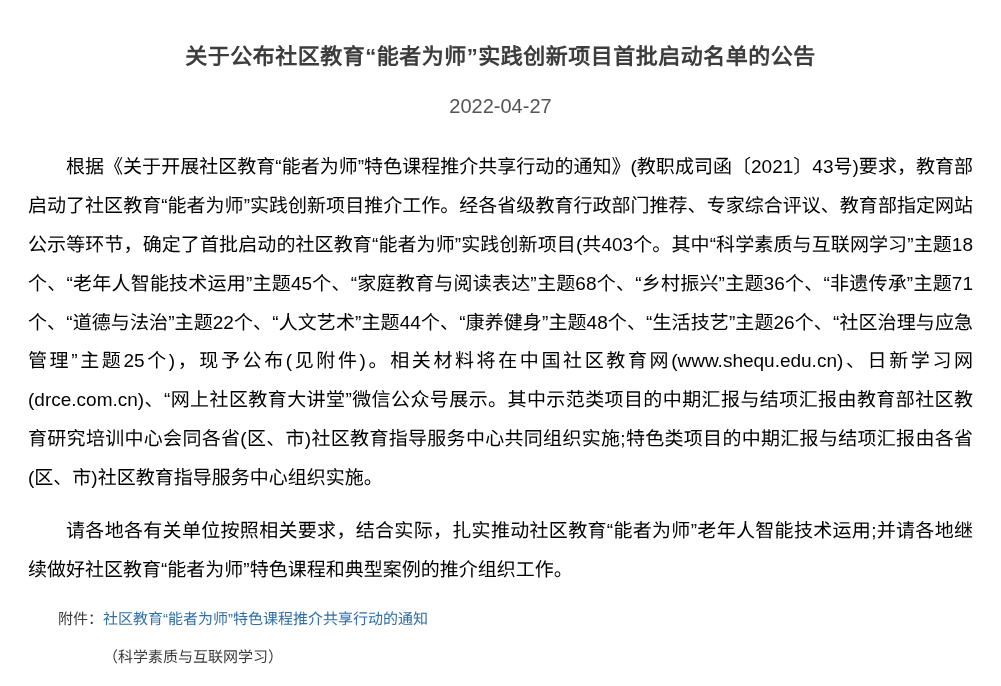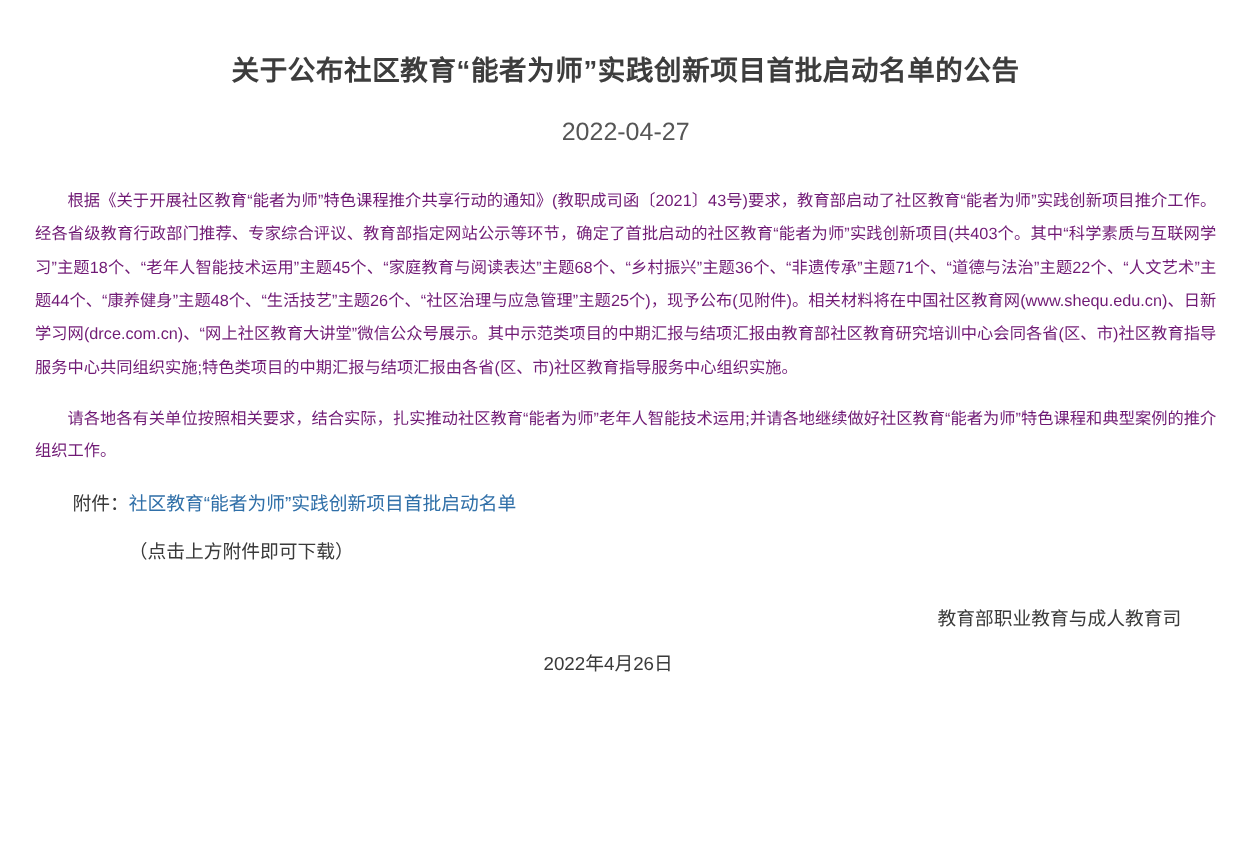--- a/index.html
+++ b/index.html
@@ -35,23 +35,23 @@
     text-align: center;
     font-size: 20px;
     color: #555555;
     margin: 0;
     padding: 22px 0 0 0;
   }
   .body-wrap {
     padding: 30px 28px 0 28px;
   }
   p.para {
-    font-size: 13px;
+    font-size: 19px;
     line-height: 2.05;
-    color: #701a75;
+    color: #000000;
     margin: 0 0 4px 0;
     text-align: justify;
     text-justify: inter-ideograph;
     text-indent: 2em;
   }
   .para-gap {
     height: 10px;
   }
   .attach-line {
     font-size: 15px;
@@ -98,23 +98,23 @@
 
   <div class="body-wrap">
 
     <p class="para">根据《关于开展社区教育“能者为师”特色课程推介共享行动的通知》(教职成司函〔2021〕43号)要求，教育部启动了社区教育“能者为师”实践创新项目推介工作。经各省级教育行政部门推荐、专家综合评议、教育部指定网站公示等环节，确定了首批启动的社区教育“能者为师”实践创新项目(共403个。其中“科学素质与互联网学习”主题18个、“老年人智能技术运用”主题45个、“家庭教育与阅读表达”主题68个、“乡村振兴”主题36个、“非遗传承”主题71个、“道德与法治”主题22个、“人文艺术”主题44个、“康养健身”主题48个、“生活技艺”主题26个、“社区治理与应急管理”主题25个)，现予公布(见附件)。相关材料将在中国社区教育网(www.shequ.edu.cn)、日新学习网(drce.com.cn)、“网上社区教育大讲堂”微信公众号展示。其中示范类项目的中期汇报与结项汇报由教育部社区教育研究培训中心会同各省(区、市)社区教育指导服务中心共同组织实施;特色类项目的中期汇报与结项汇报由各省(区、市)社区教育指导服务中心组织实施。</p>
 
     <div class="para-gap"></div>
 
     <p class="para">请各地各有关单位按照相关要求，结合实际，扎实推动社区教育“能者为师”老年人智能技术运用;并请各地继续做好社区教育“能者为师”特色课程和典型案例的推介组织工作。</p>
 
     <p class="attach-line">
-      <span>附件：</span><span class="attach-link">社区教育“能者为师”实践创新项目首批启动名单</span>
+      <span>附件：</span><span class="attach-link">社区教育“能者为师”特色课程推介共享行动的通知</span>
     </p>
 
-    <p class="attach-hint">（点击上方附件即可下载）</p>
+    <p class="attach-hint">（科学素质与互联网学习）</p>
 
     <div class="signature">教育部职业教育与成人教育司</div>
 
     <div class="sign-date">2022年4月26日</div>
 
   </div>
 </div>
 
 </body></html>

